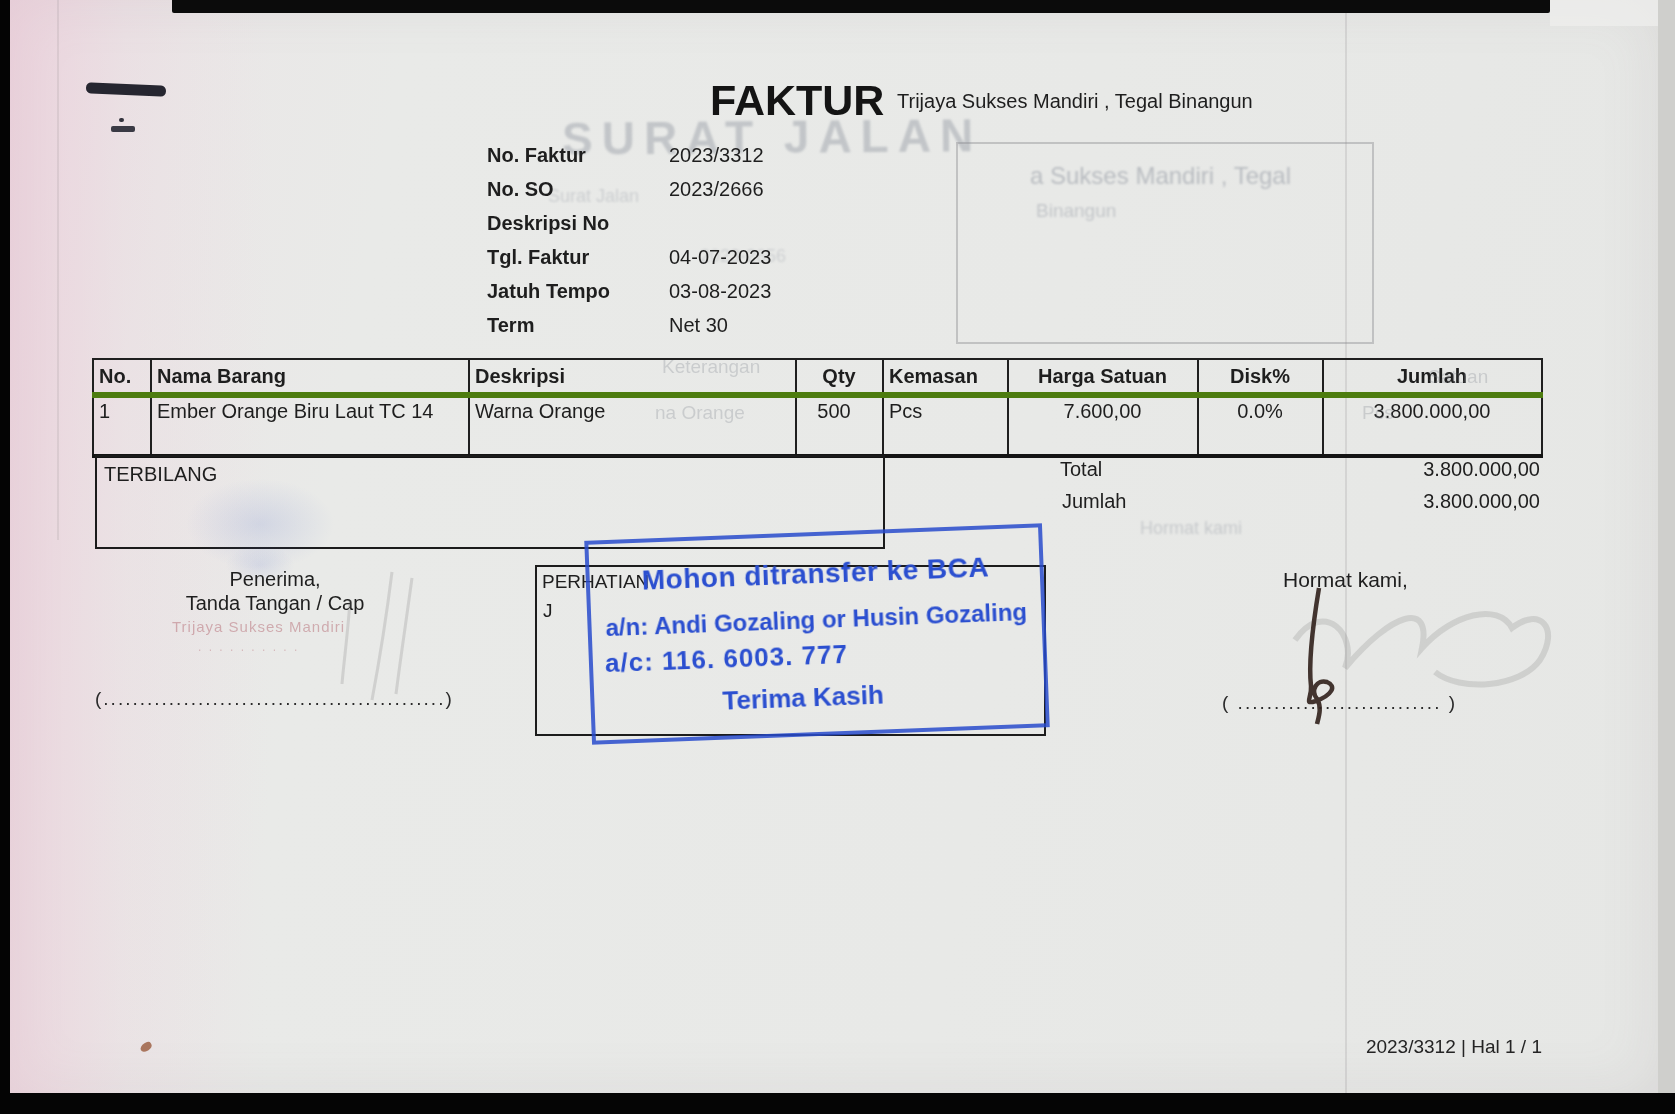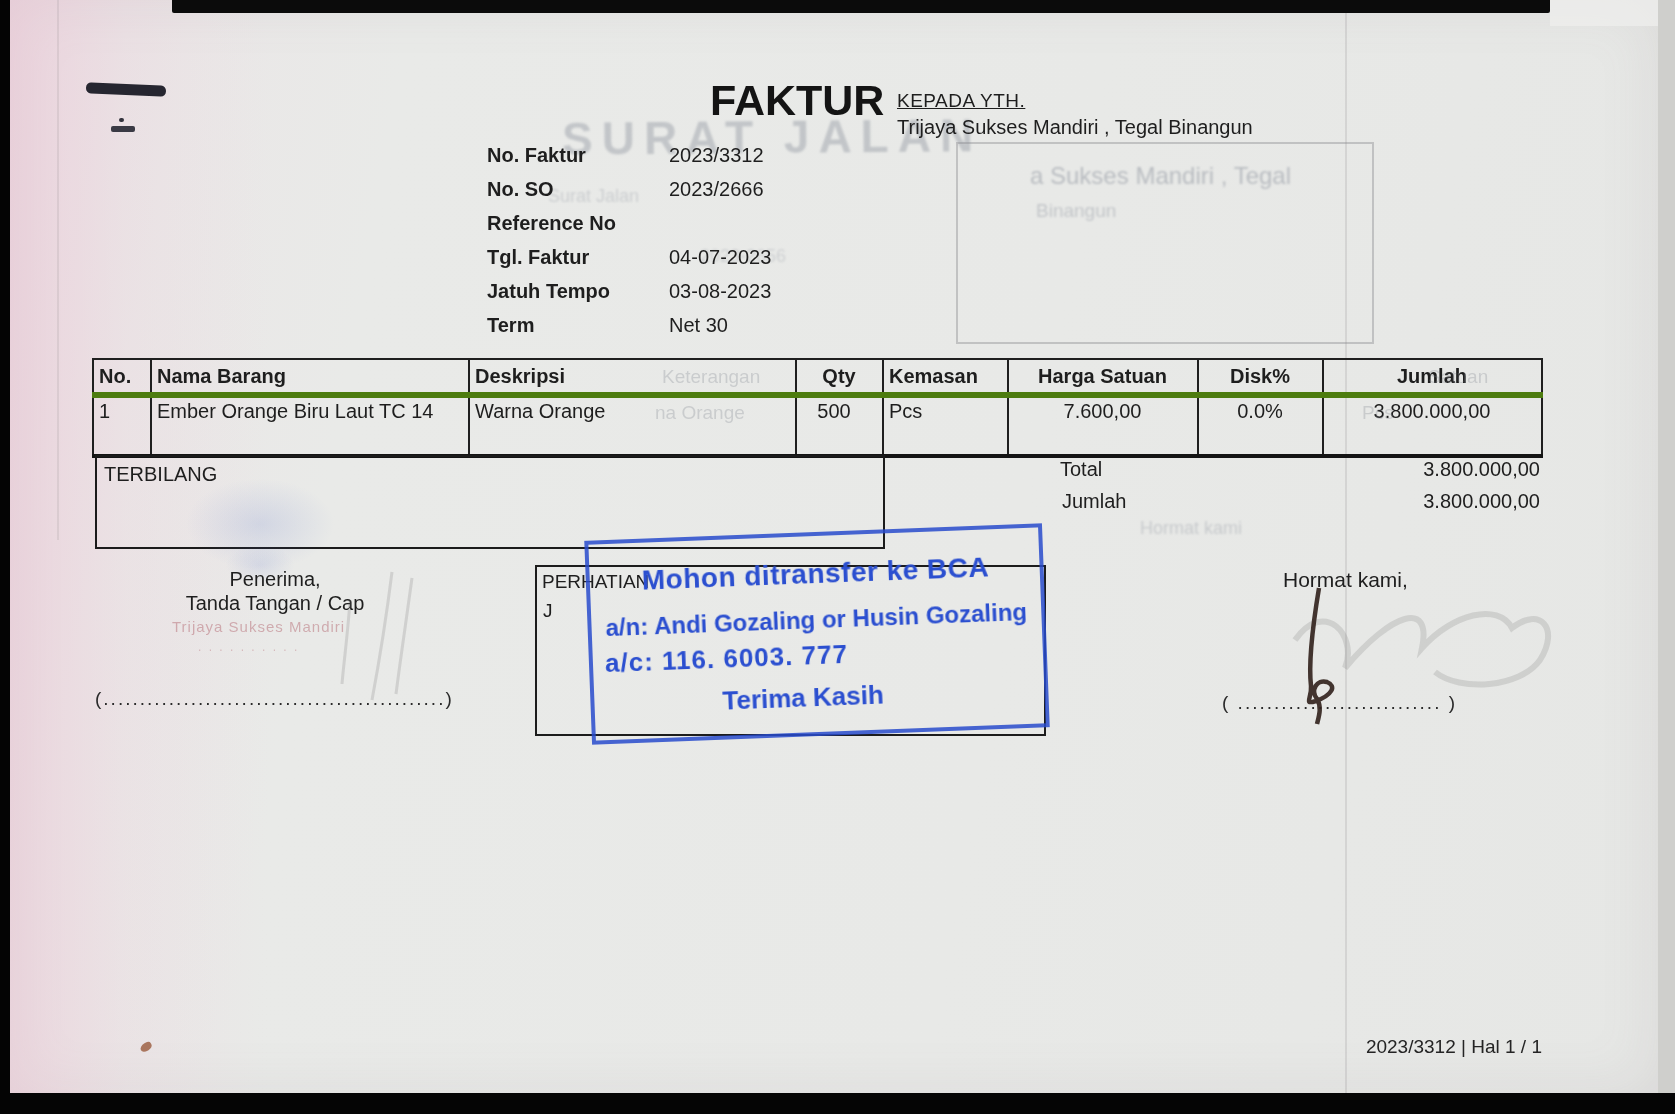--- a/index.html
+++ b/index.html
@@ -101,33 +101,32 @@
   <div id="ghost-detail2" class="abs ghost">2023-2656</div>
   <div id="ghost-hormat" class="abs ghost">Hormat kami</div>
 
   <div id="marker-line" class="abs"></div>
   <div id="marker-dot" class="abs"></div>
   <div id="marker-dash" class="abs"></div>
   <div id="red-speck" class="abs"></div>
 
   <div id="title" class="abs">FAKTUR</div>
   <div id="recipient" class="abs">
-    <div class="lbl">KEPADA YTH.</div>
     <div class="l1">Trijaya Sukses Mandiri , Tegal Binangun</div>
   </div>
 
   <div id="details" class="abs">
     <div class="det-row">
       <span class="det-label">No. Faktur</span><span class="det-value">2023/3312</span>
     </div>
     <div class="det-row">
       <span class="det-label">No. SO</span><span class="det-value">2023/2666</span>
     </div>
     <div class="det-row">
-      <span class="det-label">Reference No</span><span class="det-value"></span>
+      <span class="det-label">Deskripsi No</span><span class="det-value"></span>
     </div>
     <div class="det-row">
       <span class="det-label">Tgl. Faktur</span><span class="det-value">04-07-2023</span>
     </div>
     <div class="det-row">
       <span class="det-label">Jatuh Tempo</span><span class="det-value">03-08-2023</span>
     </div>
     <div class="det-row">
       <span class="det-label">Term</span><span class="det-value">Net 30</span>
     </div>
@@ -161,21 +160,21 @@
       <td>Warna Orange</td>
       <td class="r" style="padding-right:16px;">500</td>
       <td>Pcs</td>
       <td class="r">7.600,00</td>
       <td class="r">0.0%</td>
       <td class="r">3.800.000,00</td>
     </tr>
   </tbody>
     </table>
 
-  <div class="abs tbl-ghost" style="left:662px;top:366px;">Keterangan</div>
+  <div class="abs tbl-ghost" style="left:662px;top:356px;">Keterangan</div>
   <div class="abs tbl-ghost" style="left:1428px;top:366px;">Satuan</div>
   <div class="abs tbl-ghost" style="left:655px;top:402px;">na Orange</div>
   <div class="abs tbl-ghost" style="left:1362px;top:402px;">Pcs</div>
 
   <div id="terbilang-box" class="abs"></div>
   <div id="blue-logo1" class="abs"></div>
   <div id="blue-logo2" class="abs"></div>
   <div id="terbilang-label" class="abs">TERBILANG</div>
   <div id="total-label" class="abs">Total</div>
   <div id="total-value" class="abs">3.800.000,00</div>

